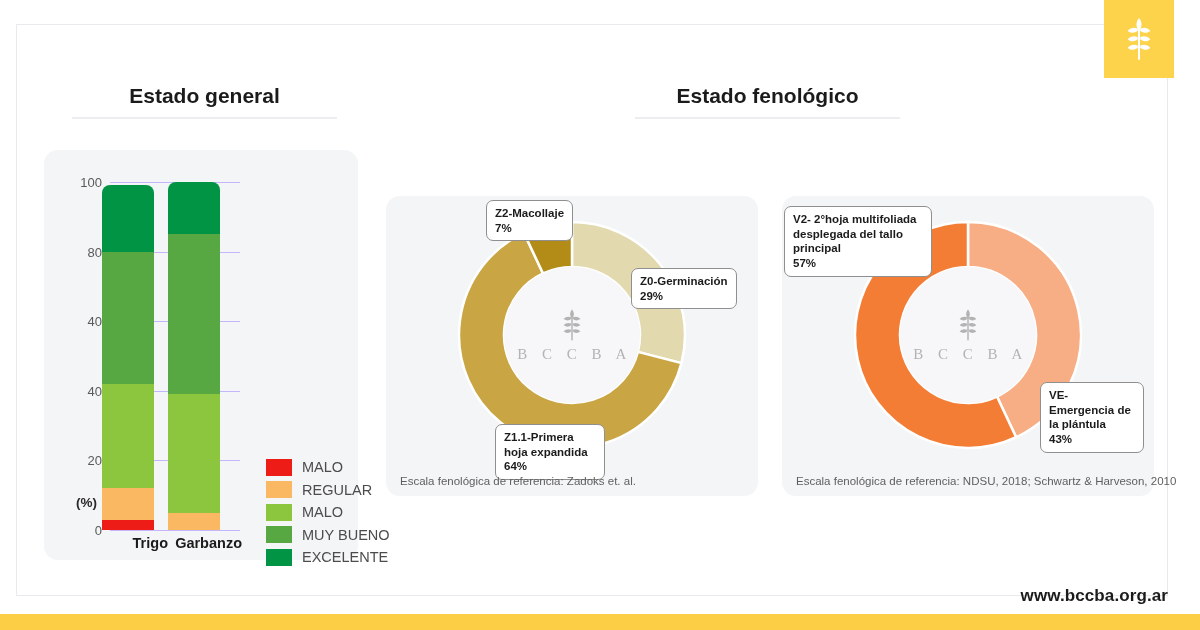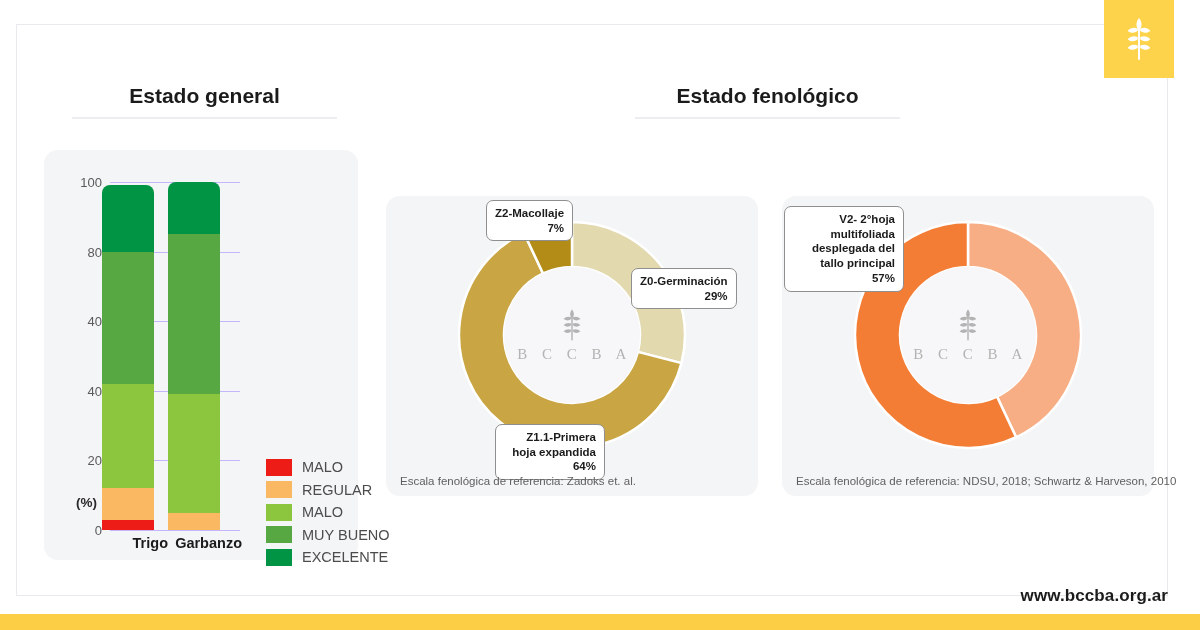--- a/index.html
+++ b/index.html
@@ -201,31 +201,31 @@
   
   .callout {
     position: absolute;
     background: #ffffff;
     border: 1px solid #8f8f8f;
     border-radius: 7px;
     padding: 5px 8px;
     font-size: 11.5px;
     font-weight: bold;
     color: #1b1b1b;
-    text-align: right;
+    text-align: left;
     line-height: 1.28;
     white-space: nowrap;
   }
   .callout .pct { display: block; }
 
   #co-z2  { left: 100px; top: 4px; }
   #co-z0  { left: 245px; top: 72px; }
   #co-z11 { left: 109px; top: 228px; }
 
-  #co-v2  { left: 2px; top: 10px; white-space: normal; width: 120px; }
+  #co-v2  { left: 2px; top: 10px; white-space: normal; width: 148px; }
   #co-ve  { left: 258px; top: 186px; }
 </style>
 </head>
 <body>
 
 <div id="page">
 
   <div class="frame"></div>
 
   <div class="brand-square">
@@ -386,20 +386,24 @@
           </span>
           <span class="bccba">B C C B A</span>
         </div>
       </div>
 
     <div class="callout" id="co-v2">
       <span>V2- 2°hoja multifoliada desplegada del tallo principal</span>
       <span class="pct">57%</span>
     </div>
 
+    <div class="callout" id="co-ve" style="white-space:normal;width:104px;">
+      <span>VE- Emergencia de la plántula</span>
+      <span class="pct">43%</span>
+    </div>
 
     <div class="panel-footnote">Escala fenológica de referencia: NDSU, 2018; Schwartz &amp; Harveson, 2010</div>
   </div>
 
   <div class="site-url">www.bccba.org.ar</div>
   <div class="bottom-bar"></div>
 
 </div>
 
 </body></html>

